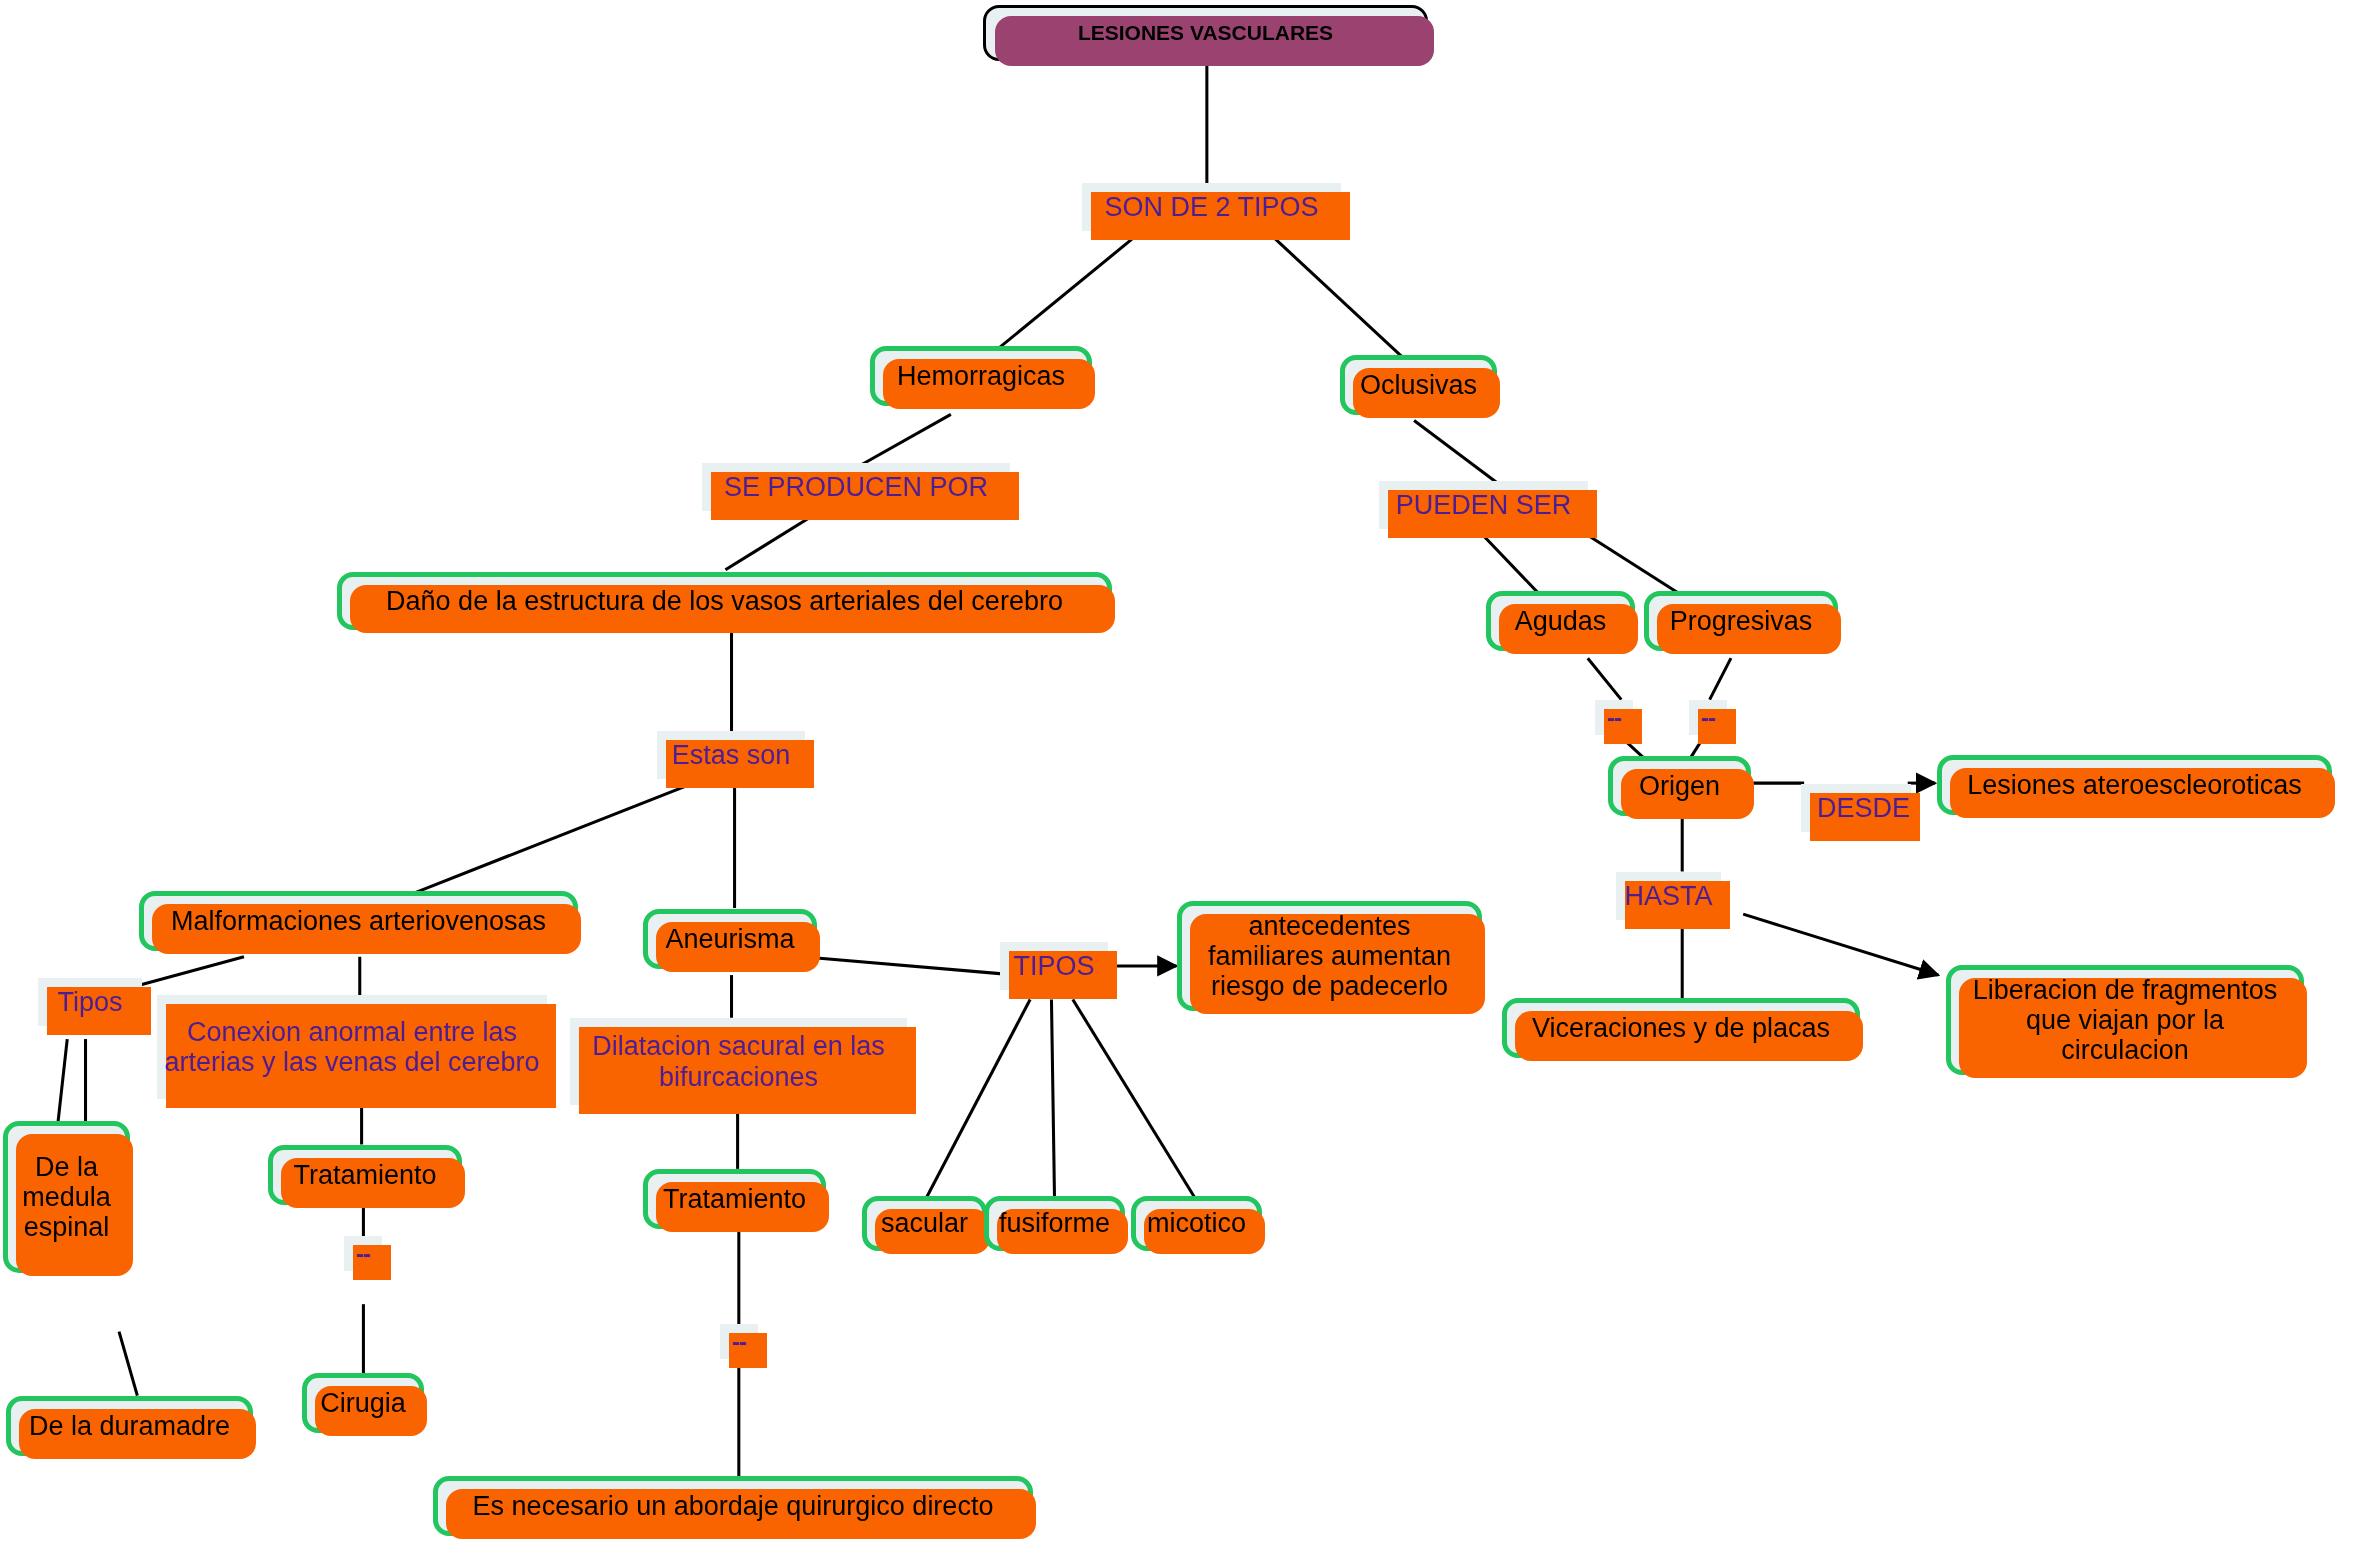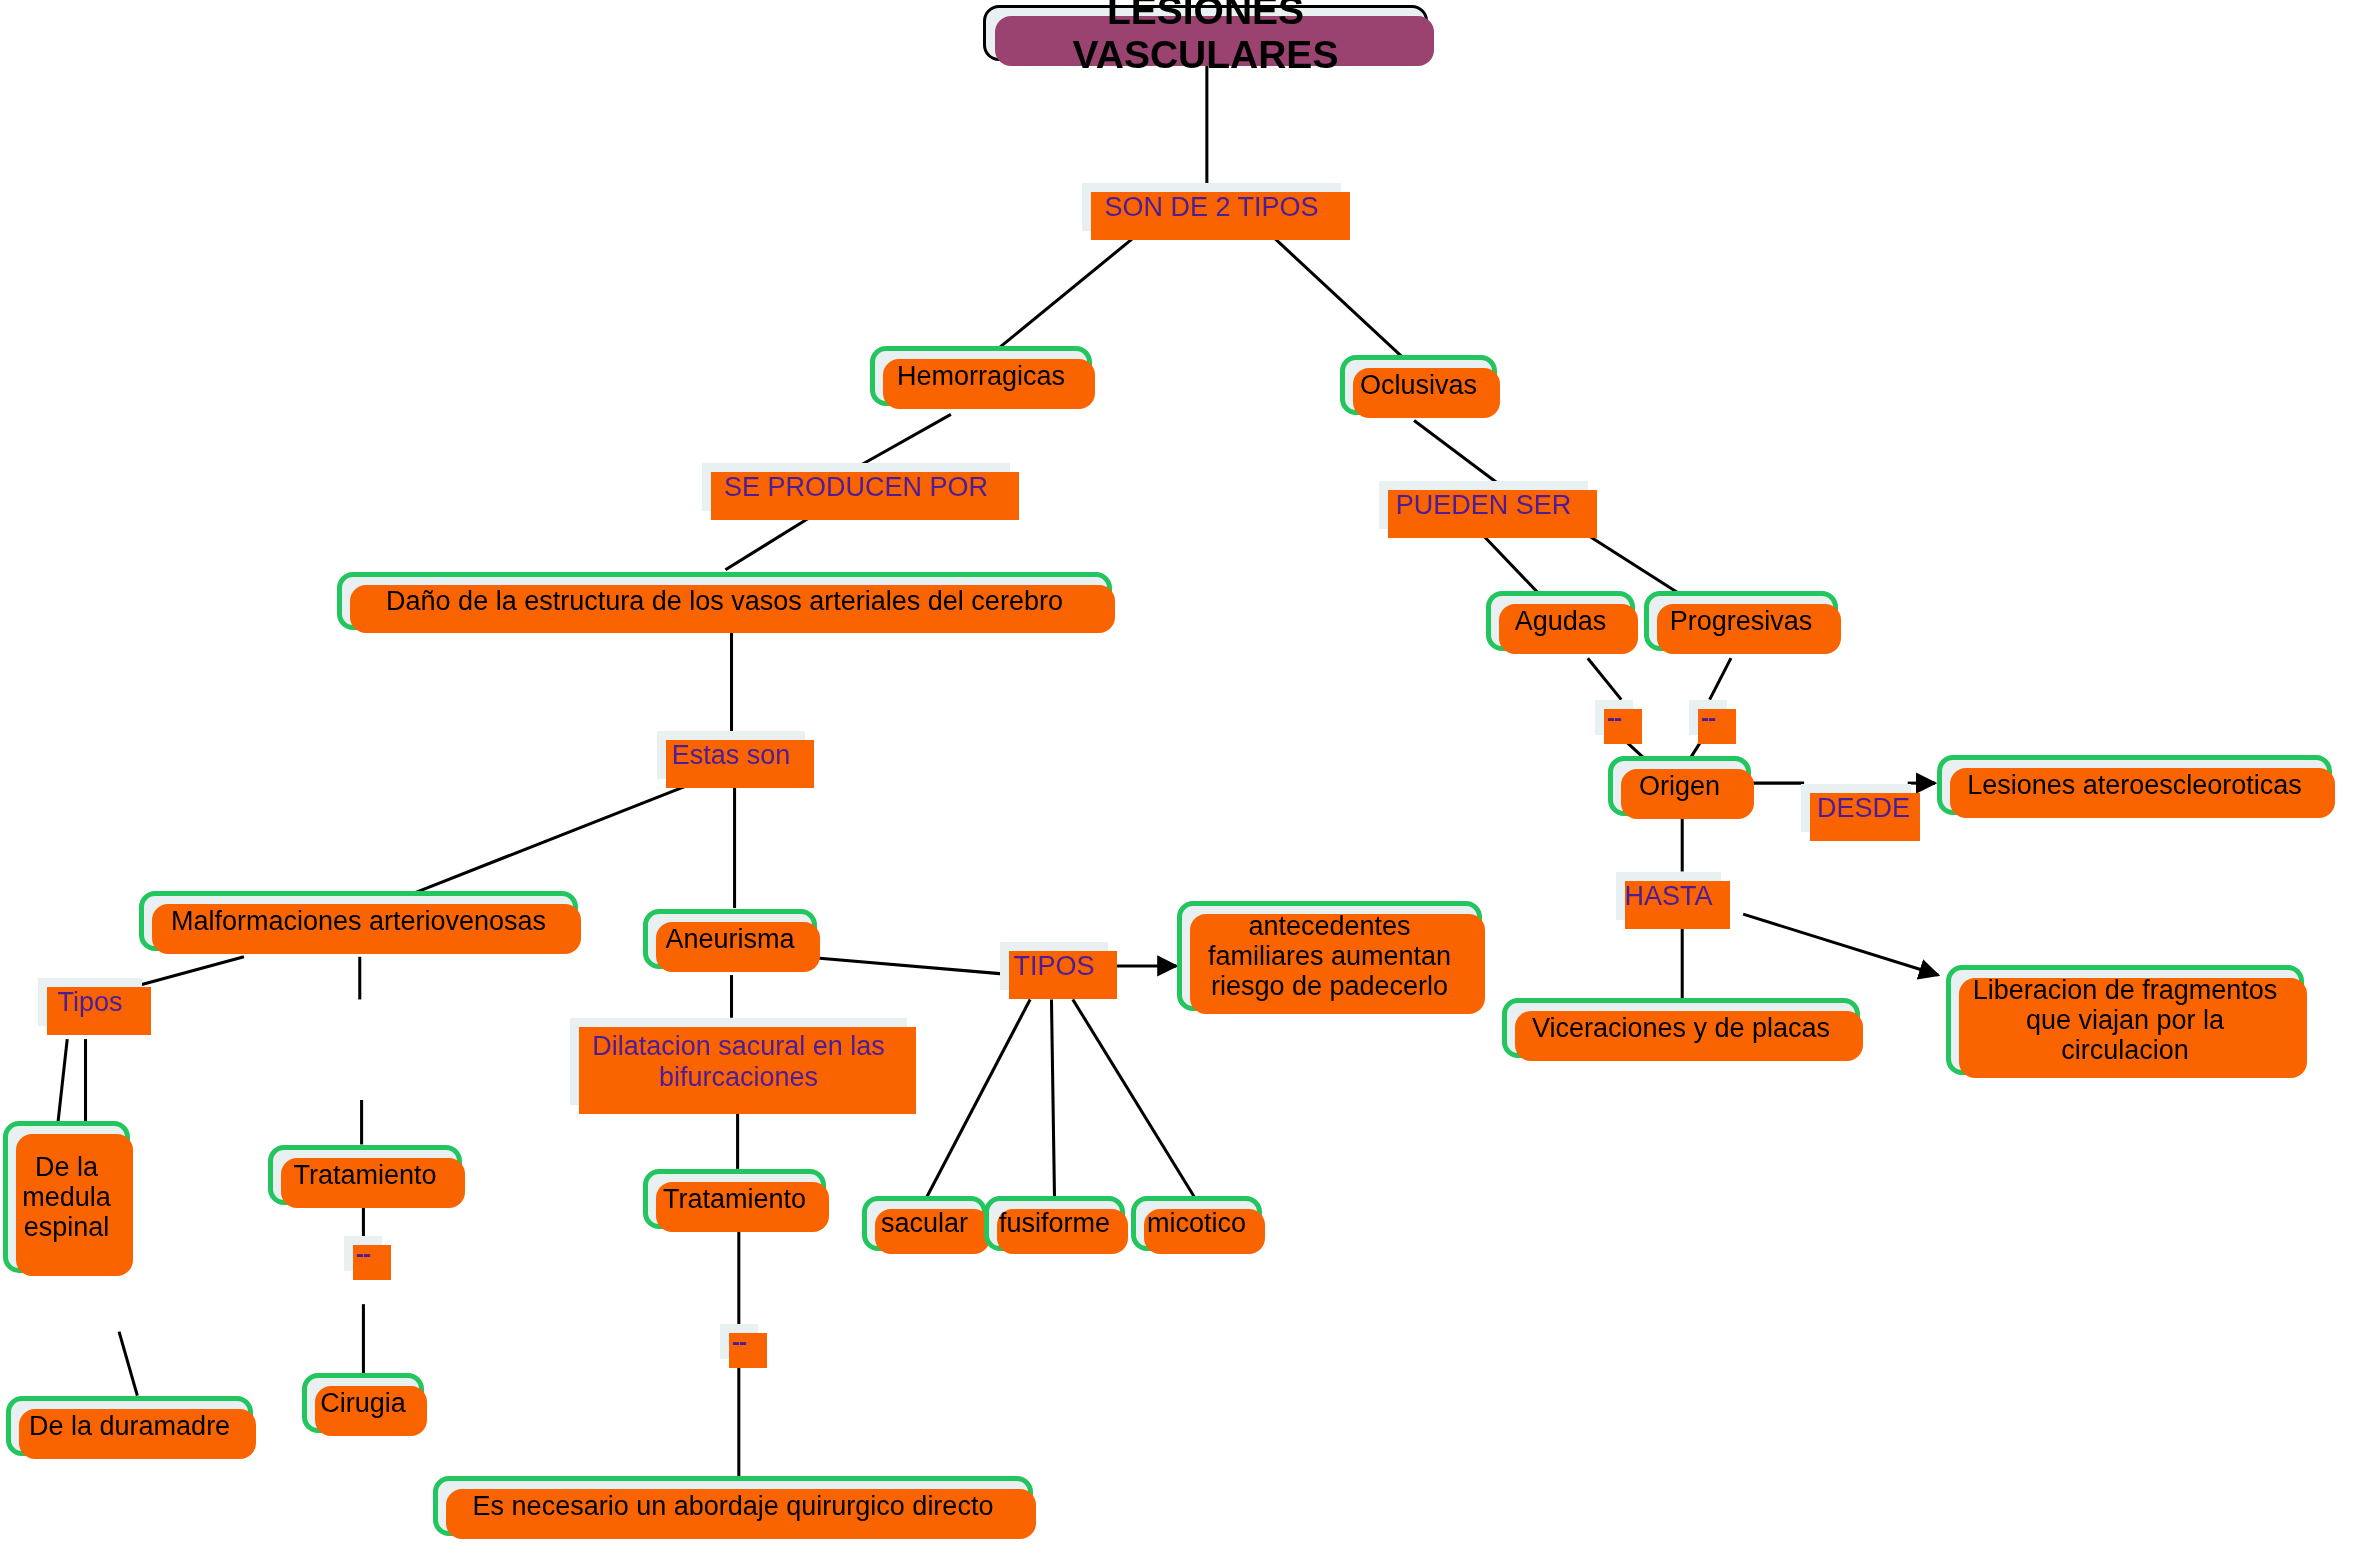--- a/index.html
+++ b/index.html
@@ -87,21 +87,21 @@
   }
   .root::after{
     content:"";
     position:absolute;
     left:8.5px; top:8.5px;
     right:-8.5px; bottom:-8.5px;
     background:#9b4370;
     border-radius:16px;
     z-index:-1;
   }
-  .fs-big{font-size:39px;}
+  .fs-big{font-size:21px;}
   .fs-med{font-size:27px;}
   .fs-dash{font-size:24.4px; font-weight:bold; letter-spacing:-1.2px;}
 </style>
 </head>
 <body>
 
 <div id="canvas">
 
   <svg id="edges" viewBox="0 0 3862 2568" width="2354" height="1565">
     <defs>
@@ -192,20 +192,23 @@
   </div>
 
   <div class="link fs-med" style="left:657px; top:731px; width:148px; height:48px;">
     <span>Estas son</span>
   </div>
 
   <div class="link fs-med" style="left:38px; top:978px; width:104px; height:48px;">
     <span>Tipos</span>
   </div>
 
+  <div class="link fs-med" style="left:157px; top:995px; width:390px; height:104px;">
+    <span>Conexion anormal entre las arterias y las venas del cerebro</span>
+  </div>
 
   <div class="link fs-med" style="left:570px; top:1018px; width:337px; height:87px;">
     <span>Dilatacion sacural en las bifurcaciones</span>
   </div>
 
   <div class="link fs-med" style="left:1000px; top:942px; width:108px; height:48px;">
     <span>TIPOS</span>
   </div>
 
   <div class="link fs-med" style="left:1801px; top:784px; width:110px; height:48px;padding-left:21px;">

